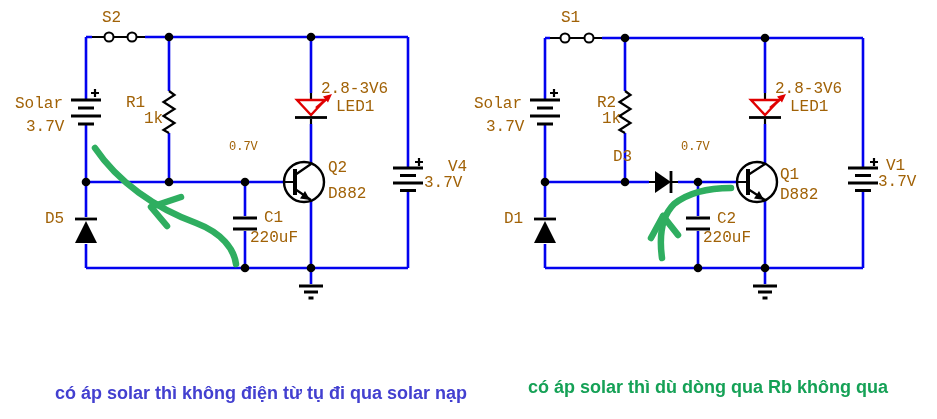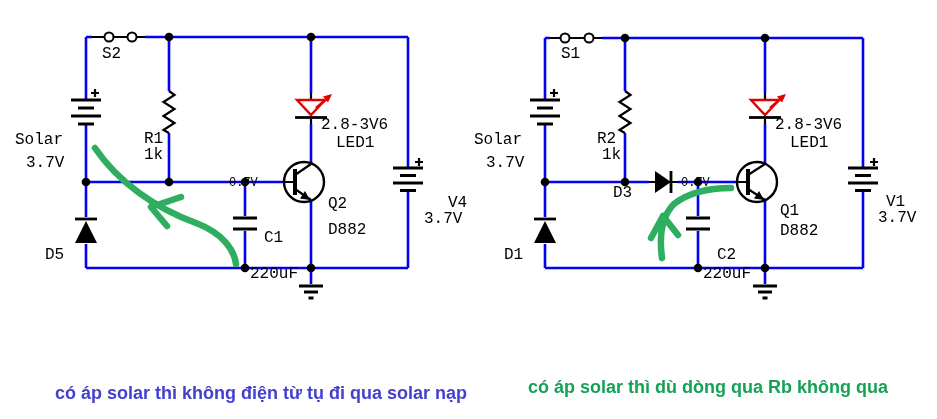--- a/index.html
+++ b/index.html
@@ -14,21 +14,21 @@
   .comp-fill { fill:var(--component,#000); stroke:none; }
   .tbar { stroke:var(--component,#000); stroke-width:4; fill:none; }
   .tcircle { stroke:var(--component,#000); stroke-width:2.4; fill:#fff; }
   .sw-circle { stroke:var(--component,#000); stroke-width:2; fill:#fff; }
   .dot { fill:var(--component,#000); stroke:none; }
   .led-line { stroke:var(--led,#e00000); stroke-width:2.4; fill:none; }
   .led-tri { stroke:var(--led,#e00000); stroke-width:2.4; fill:#fff; }
   .led-fill { fill:var(--led,#e00000); stroke:none; }
   .garrow { stroke:var(--arrow,#2fae60); stroke-width:6.5; fill:none;
             stroke-linecap:round; stroke-linejoin:round; }
-  .lbl { position:absolute; font-size:16px; line-height:1.05; color:#000000; white-space:pre;margin-top:36px; }
+  .lbl { position:absolute; font-size:16px; line-height:1.05; color:#a16207; white-space:pre; }
   .lbl.big { font-size:12px; }
   .caption {
     position:absolute; font-family:"Liberation Sans", sans-serif;
     font-weight:700; font-size:18px; line-height:27px; white-space:pre;
   }
   .caption-left { color:var(--caption_left,#4340d0); }
   .caption-right { color:var(--caption_right,#15a156); }
 </style>
 </head>
 <body>
@@ -182,28 +182,28 @@
       <g>
         <path class="garrow" d="M662,258 C659,236 662,216 674,204 C688,193 708,188 731,188"></path>
         <path class="garrow" d="M663,216 L651,238 M663,216 L678,235"></path>
       </g>
     </g>
   </svg>
 
   <span class="lbl" style="left:102px; top:10px;">S2</span>
   <span class="lbl" style="left:15px;  top:96px;">Solar</span>
   <span class="lbl" style="left:26px;  top:119px;">3.7V</span>
-  <span class="lbl" style="left:144px; top:95px;text-align:right;">R1</span>
+  <span class="lbl" style="left:126px; top:95px;text-align:right;">R1</span>
   <span class="lbl" style="left:144px; top:111px;">1k</span>
   <span class="lbl" style="left:321px; top:81px;">2.8-3V6</span>
   <span class="lbl" style="left:336px; top:99px;">LED1</span>
   <span class="lbl big" style="left:229px; top:141px;">0.7V</span>
   <span class="lbl" style="left:328px; top:160px;">Q2</span>
   <span class="lbl" style="left:328px; top:186px;">D882</span>
-  <span class="lbl" style="left:264px; top:194px;">C1</span>
+  <span class="lbl" style="left:264px; top:210px;">C1</span>
   <span class="lbl" style="left:250px; top:230px;">220uF</span>
   <span class="lbl" style="left:45px;  top:211px;text-align:right;">D5</span>
   <span class="lbl" style="left:448px; top:159px;">V4</span>
   <span class="lbl" style="left:424px; top:175px;">3.7V</span>
 
   <span class="lbl" style="left:561px; top:10px;">S1</span>
   <span class="lbl" style="left:474px; top:96px;">Solar</span>
   <span class="lbl" style="left:486px; top:119px;">3.7V</span>
   <span class="lbl" style="left:597px; top:95px;">R2</span>
   <span class="lbl" style="left:602px; top:111px;">1k</span>

